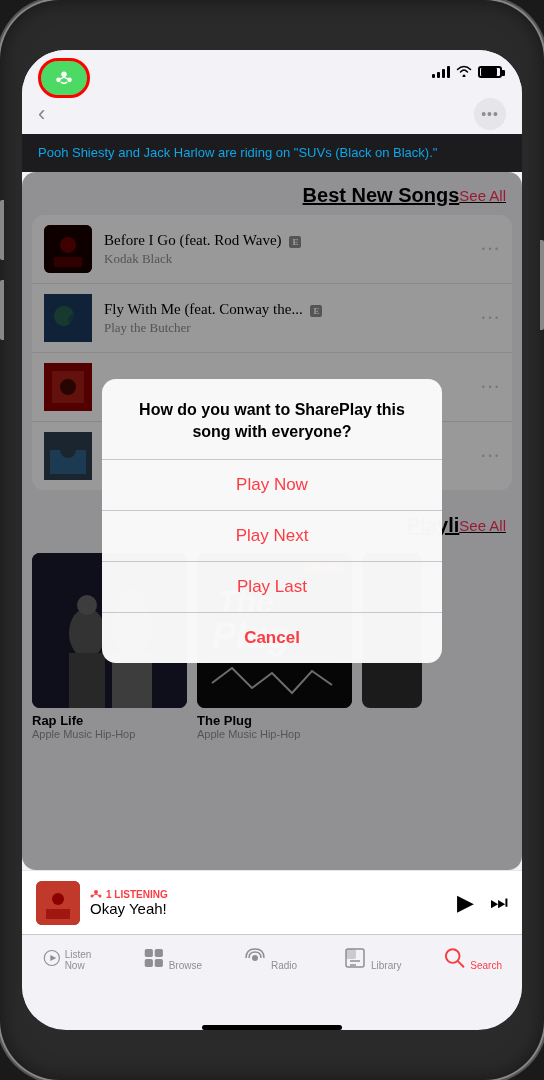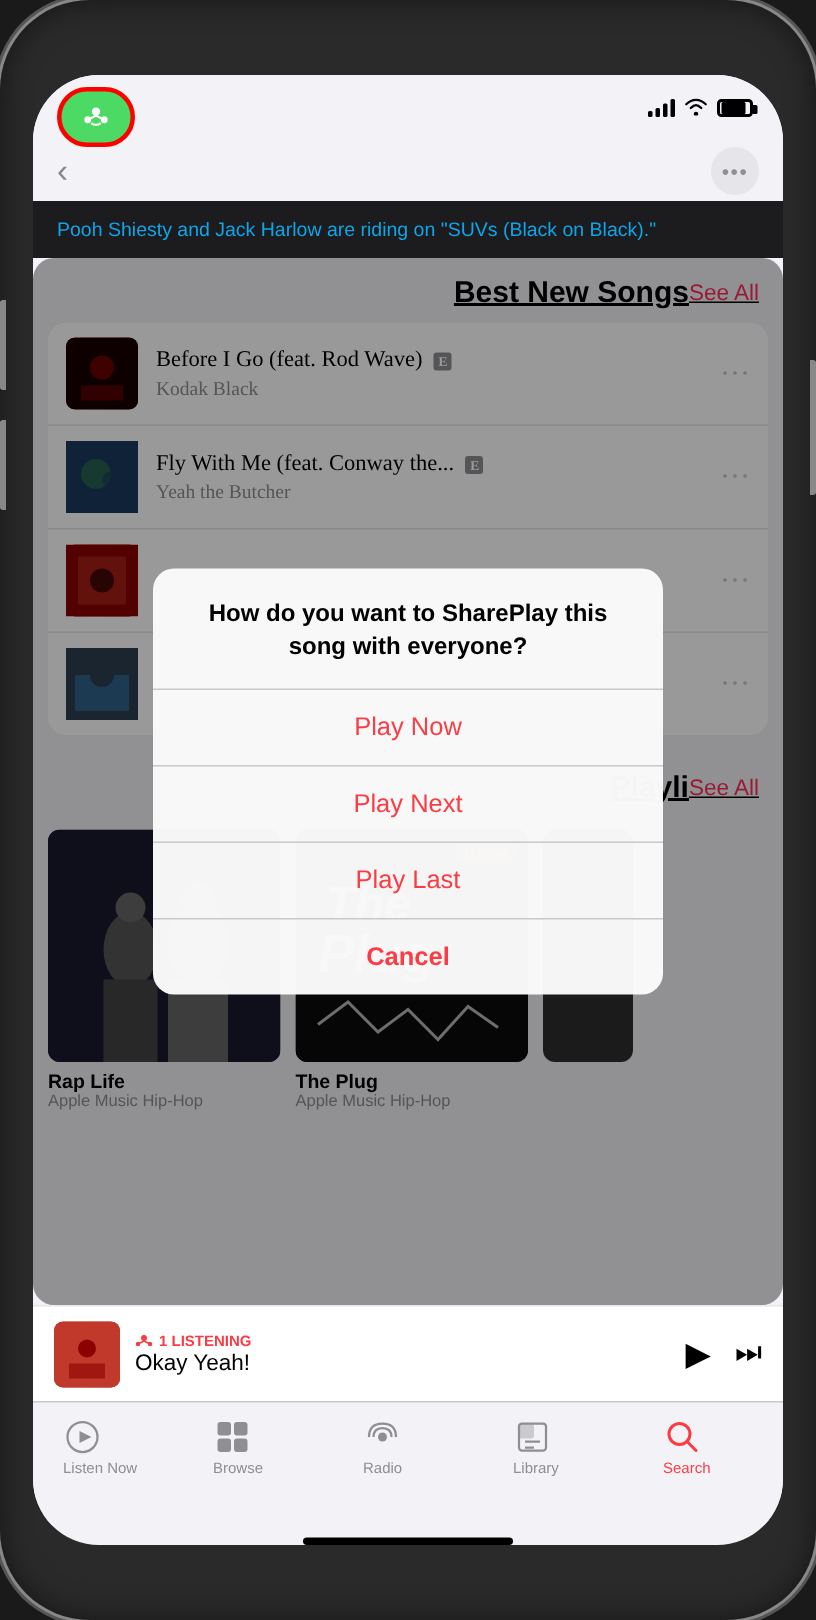--- a/index.html
+++ b/index.html
@@ -417,22 +417,22 @@
       border-top: 0.5px solid #c7c7cc;
       display: flex;
       align-items: flex-start;
       justify-content: space-around;
       padding-top: 10px;
       flex-shrink: 0;
     }
 
     .tab-item {
       display: flex;
-      flex-direction: column;
-      align-items: flex-start;
+      flex-direction: row;
+      align-items: flex-end;
       gap: 3px;
       cursor: pointer;
       width: 60px;
     }
 
     .tab-label {
       font-size: 10px;
       color: #8e8e93;
     }
 
@@ -617,21 +617,21 @@
               <rect width="48" height="48" fill="#1a3a5c"></rect>
               <circle cx="20" cy="22" r="10" fill="#2d6a4f" opacity="0.8"></circle>
               <circle cx="30" cy="26" r="6" fill="#1a3a5c" opacity="0.6"></circle>
             </svg>
           </div>
           <div class="song-info">
             <div class="song-name">
               <span>Fly With Me (feat. Conway the...</span>
               <span class="explicit-badge">E</span>
             </div>
-            <div class="song-artist">Yeah the Butcher</div>
+            <div class="song-artist">Play the Butcher</div>
           </div>
           <div class="song-more">···</div>
         </div>
 
         <div class="song-item">
           <div class="song-artwork song-artwork-3">
             <svg width="48" height="48" viewBox="0 0 48 48">
               <rect width="48" height="48" fill="#8B0000"></rect>
               <rect x="8" y="8" width="32" height="32" fill="#c0392b" opacity="0.5"></rect>
               <circle cx="24" cy="24" r="8" fill="#1a0000" opacity="0.7"></circle>

